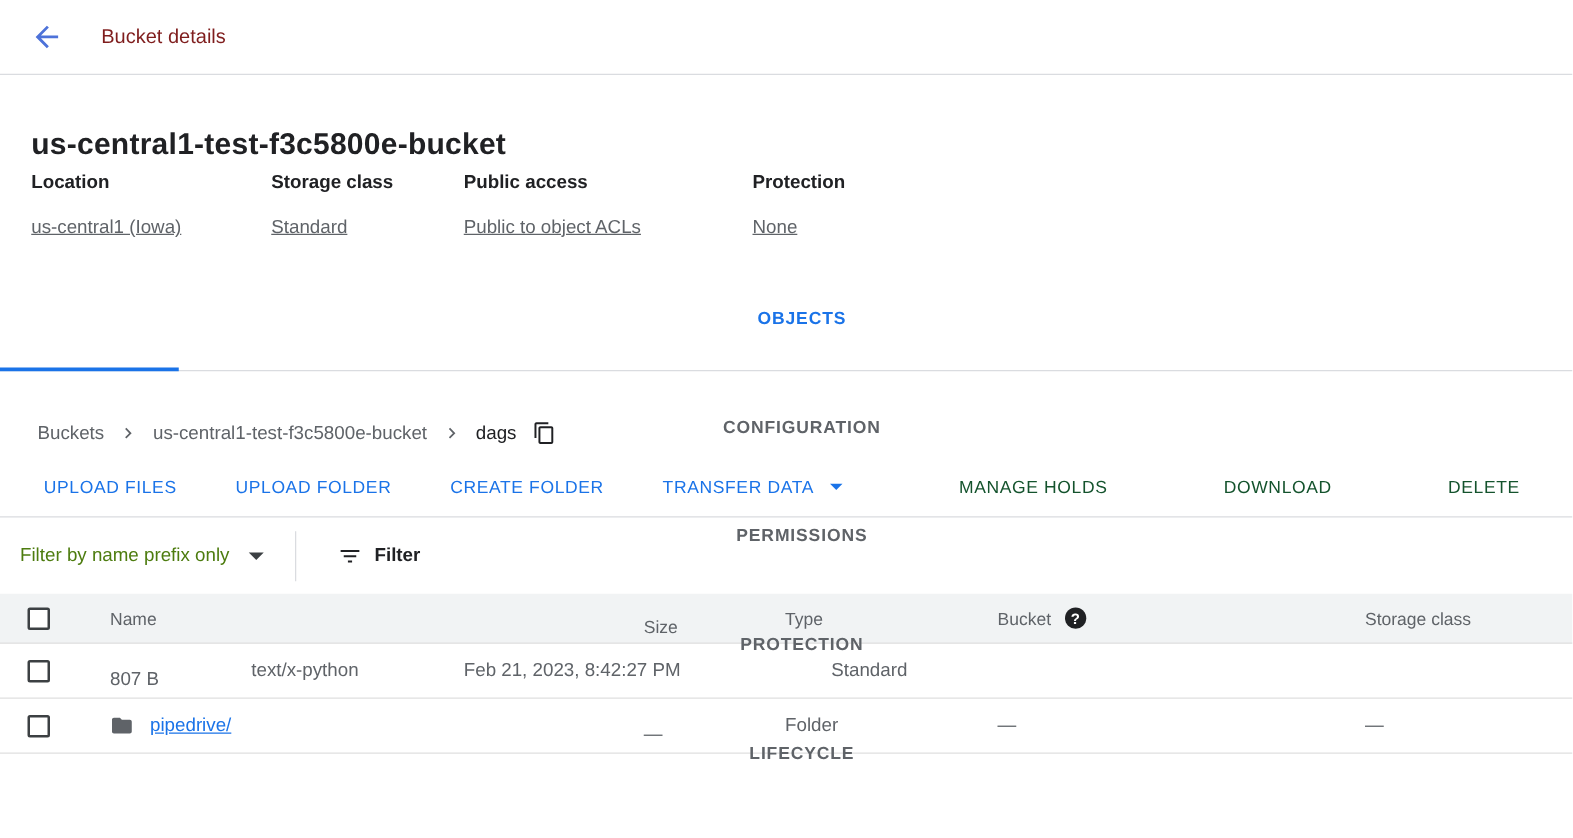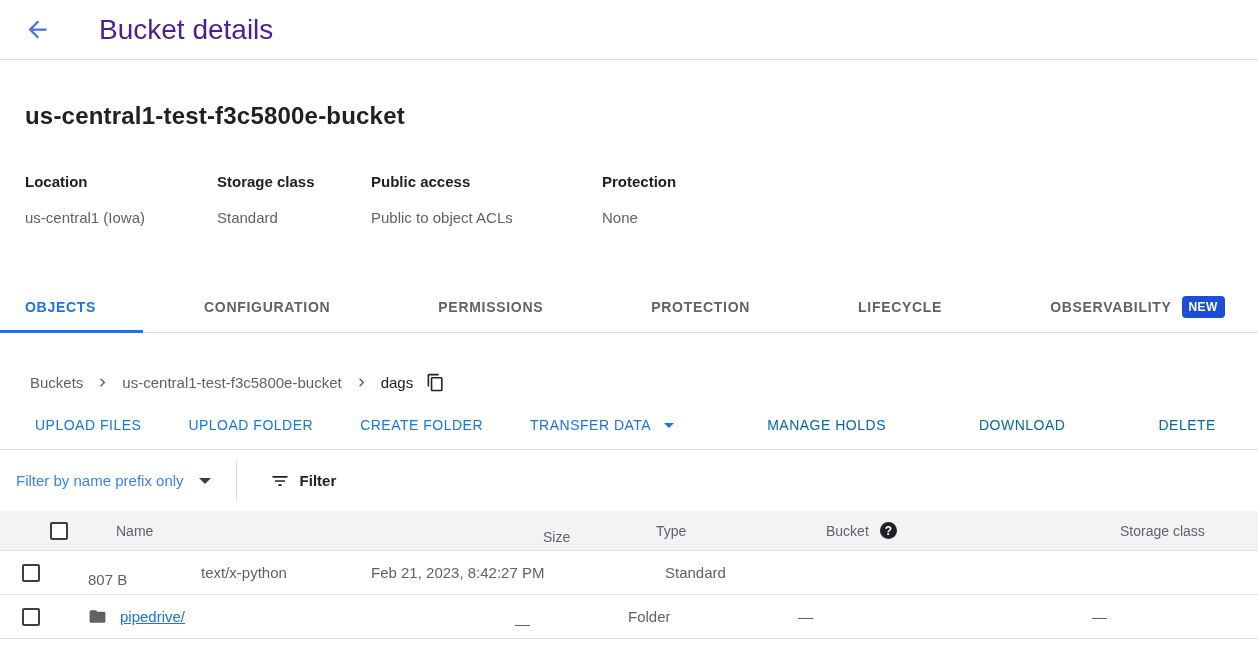--- a/index.html
+++ b/index.html
@@ -6,72 +6,72 @@
   html,body { margin:0; padding:0; }
   body {
     width:1258px; height:670px; overflow:hidden;
     background:#fff; color:#202124;
     font-family:"Liberation Sans", sans-serif;
   }
   
   .app-bar { height:60px; display:flex; align-items:center; padding-left:22px;
              border-bottom:1px solid #dadce0; }
   .back-btn { width:30px; height:30px; display:flex; align-items:center; justify-content:center; cursor:pointer; }
-  .app-title { font-size:28px; margin-left:47px; color:#4c1d95; }
+  .app-title { font-size:16px; margin-left:29px; color:#7f1d1d; }
 
   
   .summary { padding:40px 0 0 25px; }
   .bucket-name { margin:0; font-size:24px; font-weight:700; line-height:32px; letter-spacing:.2px; }
-  .meta { display:flex; margin-top:40px; }
+  .meta { display:flex; margin-top:4px; }
   .meta-col:nth-child(1){ width:192px; }
   .meta-col:nth-child(2){ width:154px; }
   .meta-col:nth-child(3){ width:231px; }
   .meta-label { font-size:15px; font-weight:700; line-height:20px; }
-  .meta-value { font-size:15px; color:#5f6368; margin-top:16px; line-height:20px; }
+  .meta-value { font-size:15px; color:#5f6368; margin-top:16px; line-height:20px;text-decoration:underline; }
 
   
   .tabs { position:relative; margin-top:54px; height:51px; border-bottom:1px solid #dadce0;
-          display:flex; align-items:center; padding-left:25px; gap:108px; }
+          display:flex; align-items:center; padding-left:25px; gap:71px;flex-direction:column; }
   .tab { font-size:14px; font-weight:700; letter-spacing:.7px; color:#5f6368;
          display:flex; align-items:center; cursor:pointer; white-space:nowrap; }
   .tab.active { color:#1a73e8; }
   .tab-underline { position:absolute; left:0; bottom:-1px; width:143px; height:3px; background:#1a73e8; }
   .badge-new { background:#1d4ed8; color:#fff; font-size:12px; font-weight:700;
                letter-spacing:.4px; padding:4px 7px; border-radius:4px; margin-left:10px; }
 
   
   .breadcrumb { display:flex; align-items:center; margin:40px 0 0 30px;
                 font-size:15px; color:#5f6368; gap:11px; }
   .crumb { cursor:pointer; }
   .crumb-current { color:#202124; }
   .copy-btn { display:flex; align-items:center; margin-left:2px; cursor:pointer; }
 
   
   .toolbar { display:flex; align-items:center; margin:25px 0 0 35px; gap:47px;
              font-size:14px; font-weight:400; letter-spacing:.5px; white-space:nowrap; }
   .tb-btn { color:#1a73e8; cursor:pointer; display:flex; align-items:center; }
-  .tb-btn.disabled { color:#0369a1;padding-left:46px; }
+  .tb-btn.disabled { color:#14532d;padding-left:46px; }
   .caret-blue { width:0; height:0; border-left:5px solid transparent; border-right:5px solid transparent;
                 border-top:5px solid #1a73e8; margin-left:13px; }
 
   
   .filter-bar { margin-top:16px; border-top:1px solid #dadce0; height:62px;
                 display:flex; align-items:center; padding-left:16px; }
-  .filter-scope { display:flex; align-items:center; gap:15px; font-size:15px; color:#3b82f6; cursor:pointer; }
+  .filter-scope { display:flex; align-items:center; gap:15px; font-size:15px; color:#4d7c0f; cursor:pointer; }
   .caret-dark { width:0; height:0; border-left:6px solid transparent; border-right:6px solid transparent;
                 border-top:6px solid #3c4043; }
   .vdiv { width:1px; height:40px; background:#dadce0; margin:0 33px 0 25px; }
   .filter-label { font-size:15px; font-weight:700; margin-left:10px; color:#202124; }
   .filter-input { border:none; outline:none; font-size:16px; margin-left:18px; width:560px;
                   color:#202124; background:transparent; font-family:"Liberation Sans", sans-serif; }
   .filter-input::placeholder { color:#80868b; }
 
   
   .table-header { height:40px; background:#f1f3f4; display:flex; align-items:center;
-                  font-size:14px; color:#5f6368; border-bottom:1px solid #e0e0e0;padding-left:28px; }
+                  font-size:14px; color:#5f6368; border-bottom:1px solid #e0e0e0; }
   .table-row { height:44px; display:flex; align-items:center; font-size:15px; color:#5f6368;
                border-bottom:1px solid #e0e0e0; }
   .cell-check { width:88px; padding-left:22px; display:flex; align-items:center; }
   .cell-name { width:427px; display:flex; align-items:center; gap:13px; }
   .cell-size { width:113px;margin-top:13px; }
   .cell-type { width:170px; }
   .cell-created { width:294px; display:flex; align-items:center; }
   .cell-storage { flex:1; }
   .checkbox { width:18px; height:18px; border:2px solid #3c4043; border-radius:2px;
               background:#fff; cursor:pointer; }

